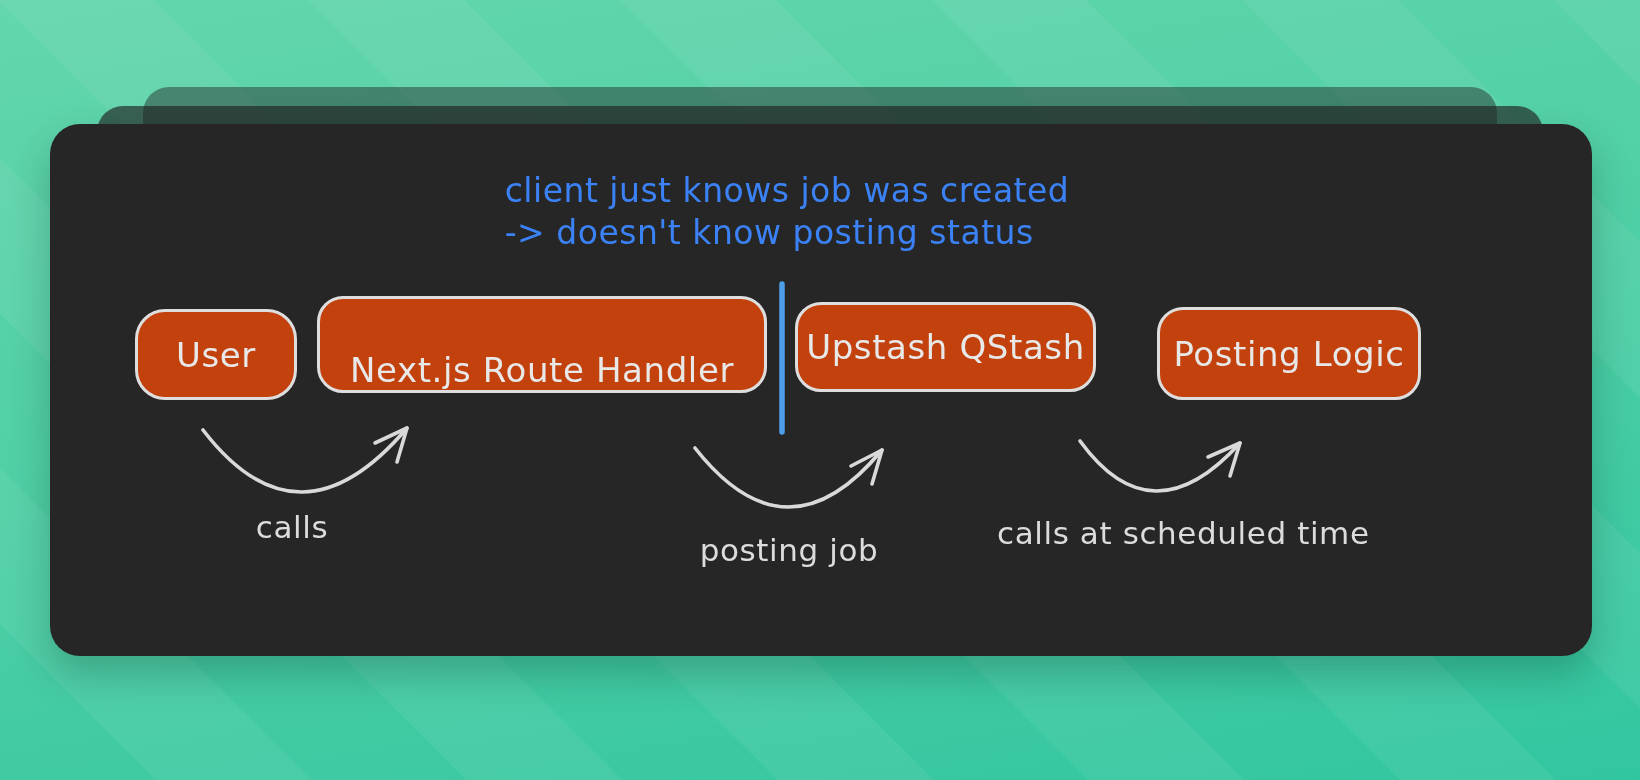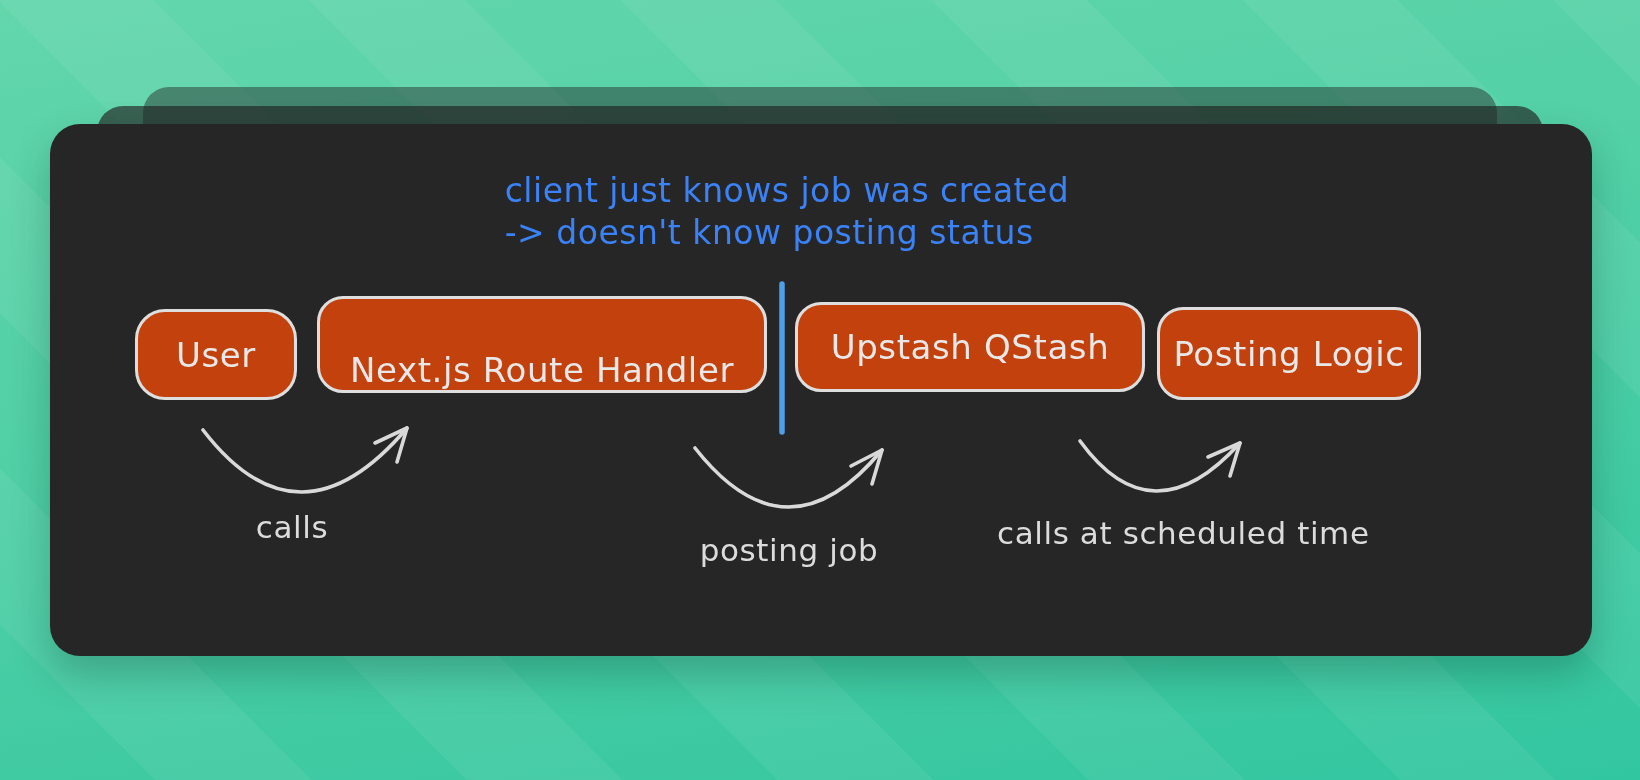--- a/index.html
+++ b/index.html
@@ -52,21 +52,21 @@
     display: flex;
     align-items: center;
     justify-content: center;
     color: #e8e8e8;
     font-size: 34px;
     letter-spacing: 0.6px;
     white-space: nowrap;
   }
   .node-user          { left: 135px;  top: 309px; width: 162px; height: 91px; border-radius: 30px; }
   .node-route-handler { left: 317px;  top: 296px; width: 450px; height: 97px; border-radius: 26px; align-items: flex-end; }
-  .node-qstash        { left: 795px;  top: 302px; width: 350px; height: 90px; border-radius: 26px; }
+  .node-qstash        { left: 795px;  top: 302px; width: 301px; height: 90px; border-radius: 26px; }
   .node-posting-logic { left: 1157px; top: 307px; width: 264px; height: 93px; border-radius: 26px; }
   .overlay-svg {
     position: absolute;
     inset: 0;
     pointer-events: none;
   }
   .edge-label {
     position: absolute;
     color: #dcdcdc;
     font-size: 31px;

